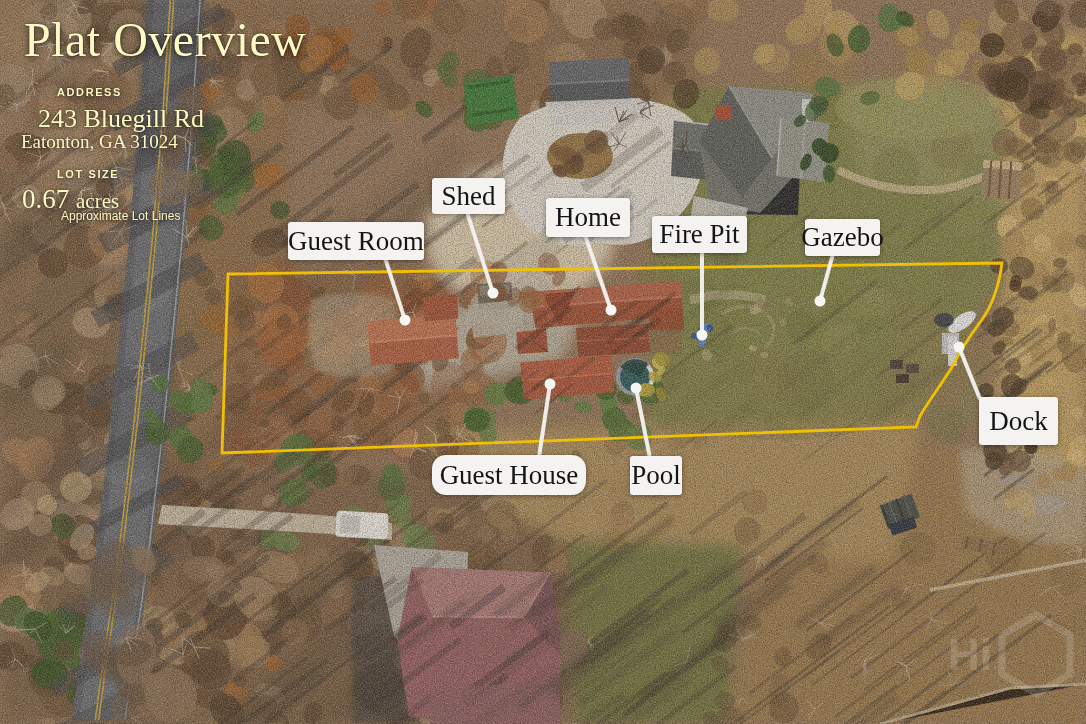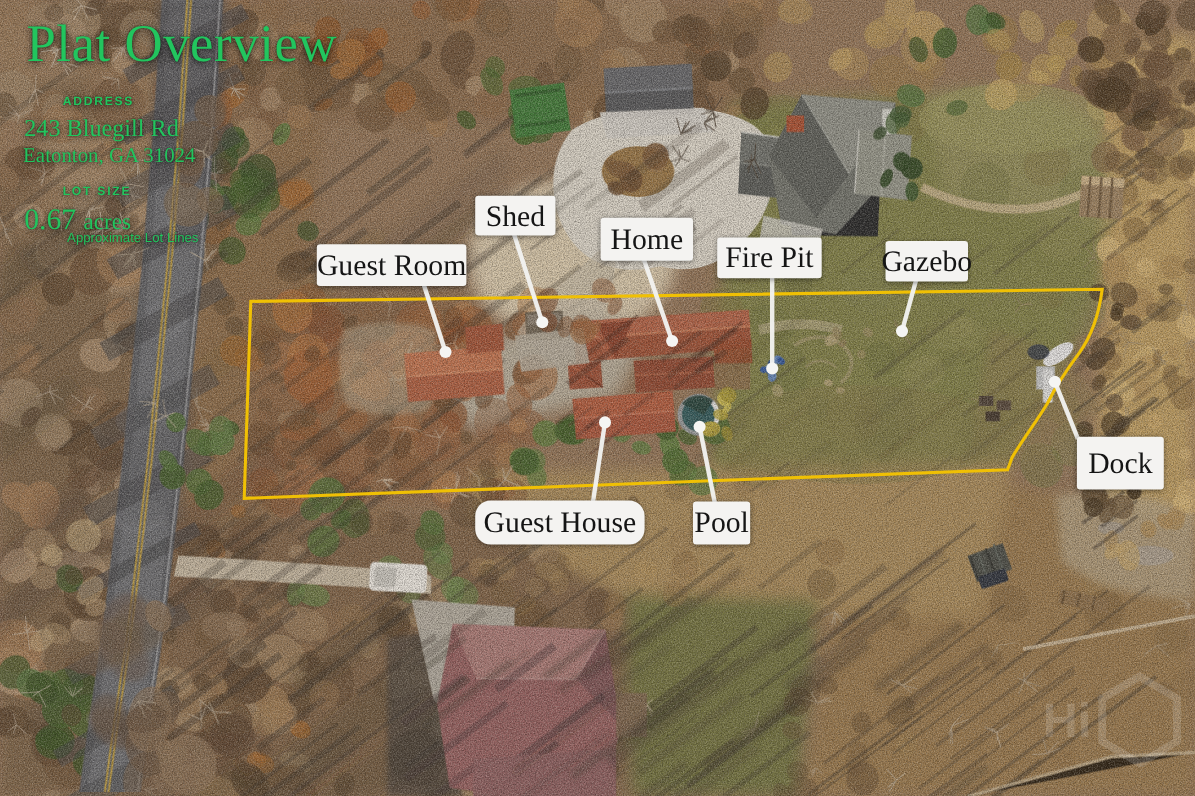--- a/index.html
+++ b/index.html
@@ -2,21 +2,21 @@
 <html><head>
 <meta charset="utf-8">
 <style>
   html,body{margin:0;padding:0;background:#222;}
   #stage{position:relative;width:1086px;height:724px;overflow:hidden;font-family:"Liberation Sans",sans-serif;}
   #photo{position:absolute;left:0;top:0;}
   .lbl{position:absolute;box-sizing:border-box;background:#f4f3f1;color:#151515;
        font-family:"Liberation Serif",serif;font-size:27px;line-height:1;
        display:flex;align-items:center;justify-content:center;
        border-radius:3px;box-shadow:0 1px 5px rgba(0,0,0,0.4);white-space:nowrap;}
-  .ovl{position:absolute;color:#22c55e;font-family:"Liberation Serif",serif;}
+  .ovl{position:absolute;color:#fef9c3;font-family:"Liberation Serif",serif;}
   .shadowed{text-shadow:0 2px 7px rgba(0,0,0,0.65),0 0 2px rgba(0,0,0,0.5);}
   .small-caps{font-family:"Liberation Sans",sans-serif;font-weight:bold;font-size:11px;letter-spacing:1.6px;padding-left:32px;}
 </style>
 </head>
 <body>
 <div id="stage">
 <svg id="photo" width="1086" height="724" viewBox="0 0 1086 724">
 <defs>
 <filter id="soften" x="-5%" y="-5%" width="110%" height="110%">
   <feGaussianBlur stdDeviation="7"></feGaussianBlur>
@@ -1666,21 +1666,21 @@
 <div class="lbl" style="left:979px;top:397px;width:79px;height:48px;">Dock</div>
 
 <div class="lbl" style="left:432px;top:455px;width:154px;height:40px;border-radius:14px;">Guest House</div>
 
 <div class="lbl" style="left:630px;top:456px;width:52px;height:39px;">Pool</div>
 
 <div class="ovl shadowed" style="left:24px;top:12px;font-size:48px;letter-spacing:0.5px;">Plat Overview</div>
 
 <div class="ovl shadowed small-caps" style="left:25px;top:86px;">ADDRESS</div>
 
-<div class="ovl shadowed" style="left:22px;top:104px;font-size:22px;">243 Bluegill Rd</div>
+<div class="ovl shadowed" style="left:38px;top:104px;font-size:26px;">243 Bluegill Rd</div>
 
 <div class="ovl shadowed" style="left:21px;top:131px;font-size:19px;">Eatonton, GA 31024</div>
 
 <div class="ovl shadowed small-caps" style="left:25px;top:168px;">LOT SIZE</div>
 
 <div class="ovl shadowed" style="left:22px;top:184px;font-size:27px;">0.67 <span style="font-size:21px;">acres</span></div>
 
 <div class="ovl shadowed" style="left:21px;top:209px;font-size:12px;font-family:'Liberation Sans',sans-serif;margin-left:40px;">Approximate Lot Lines</div>
 </div>
 

